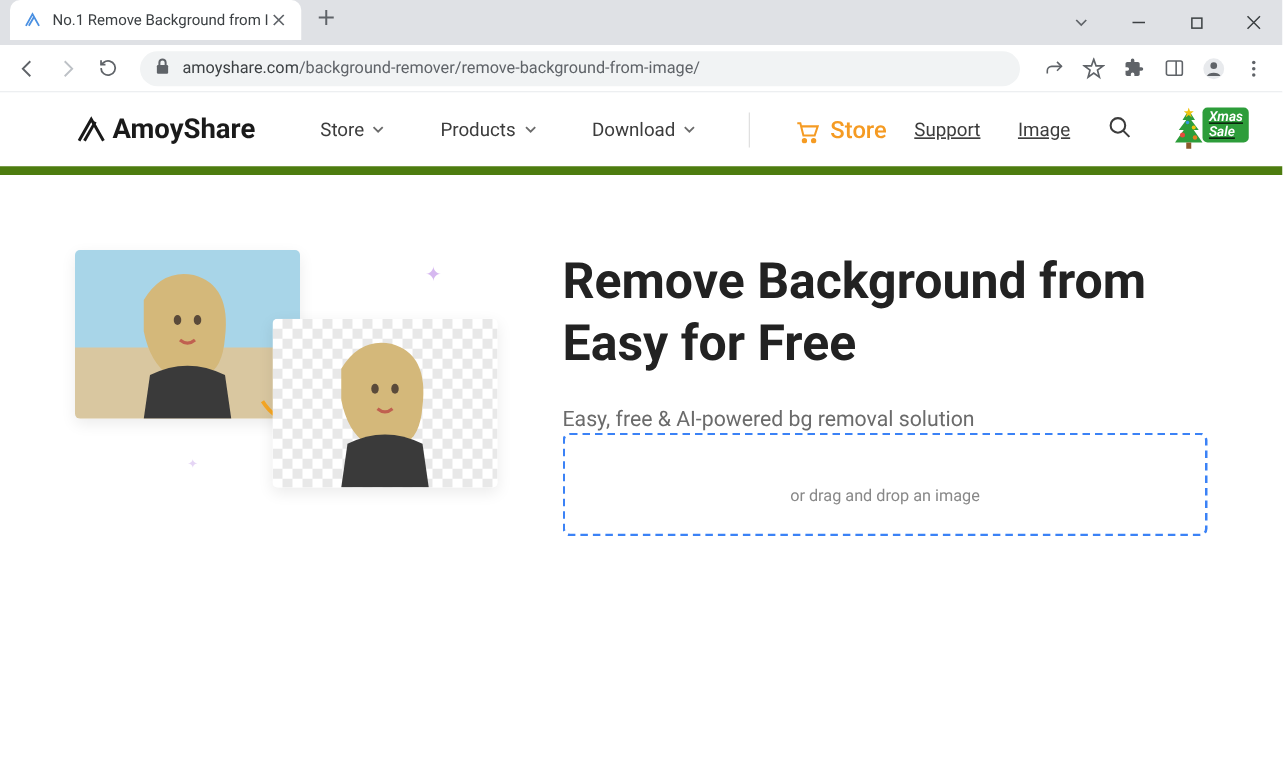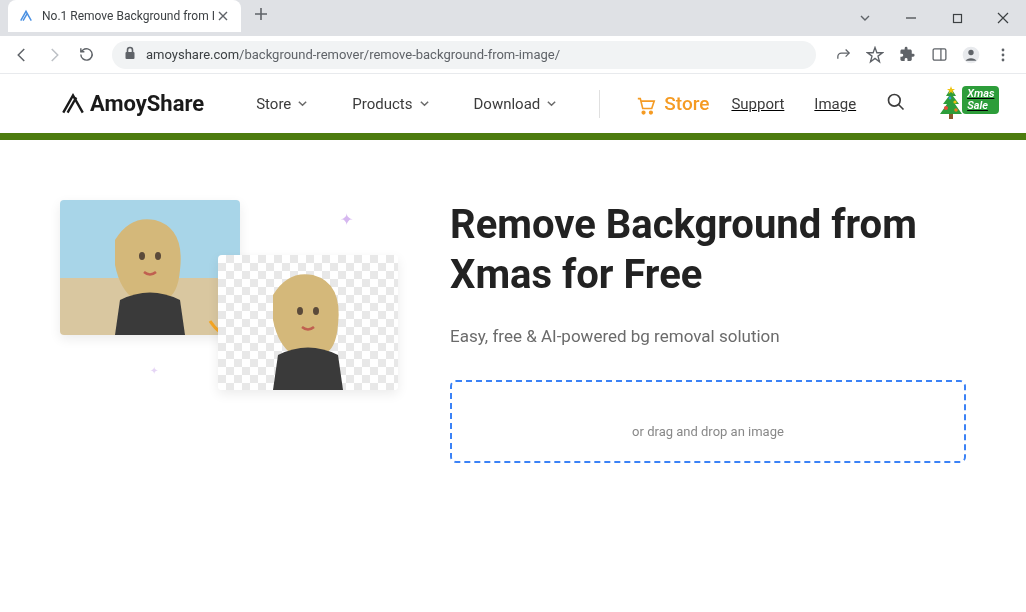--- a/index.html
+++ b/index.html
@@ -49,21 +49,21 @@
 .img-frame.a { left: 0; top: 0; width: 180px; height: 135px; }
 .img-frame.b { left: 158px; top: 55px; width: 180px; height: 135px; background-image: repeating-conic-gradient(#e8e8e8 0% 25%, #fff 0% 50%); background-size: 16px 16px; }
 .arrow-decor { position: absolute; left: 148px; top: 116px; color: #f5a623; }
 .sparkle { position: absolute; color: #d6b8f0; }
 .sparkle.s1 { left: 280px; top: 10px; }
 .sparkle.s2 { left: 90px; top: 165px; font-size: 10px; color: #e5d5f5; }
 .person-svg { width: 100%; height: 100%; display: block; }
 
 .main-col { flex: 1; }
 .headline { font-size: 40px; font-weight: 700; color: #222; line-height: 1.25; margin-bottom: 26px; }
-.subhead { font-size: 17px; color: #6b6b6b; margin-bottom: 34px; }
+.subhead { font-size: 17px; color: #6b6b6b; }
 .dropzone { border: 2px dashed #3b82f6; border-radius: 6px; padding: 26px 20px 22px; text-align: center; }
 .upload-btn { background: #2592ff; color: #fff; border: none; border-radius: 4px; padding: 13px 34px; font-size: 16px; font-weight: 500; cursor: pointer; }
 .drop-hint { margin-top: 16px; font-size: 13px; color: #888; }
 </style>
 </head>
 <body>
 
 <div class="titlebar">
   <div class="tab">
     <span class="favicon">
@@ -257,19 +257,19 @@
         <path d="M60 100 Q90 85 120 100 L125 135 L55 135 Z" fill="#3a3a3a"></path>
         <ellipse cx="82" cy="56" rx="3" ry="4" fill="#5a4a3a"></ellipse>
           <ellipse cx="98" cy="56" rx="3" ry="4" fill="#5a4a3a"></ellipse>
         <path d="M84 72 Q90 77 96 72" stroke="#c06050" stroke-width="2.5" fill="none"></path>
       </svg>
     </div>
     <span class="sparkle s2">✦</span>
   </div>
 
   <div class="main-col">
-    <h1 class="headline">Remove Background from Xmas for Free</h1>
+    <h1 class="headline">Remove Background from Easy for Free</h1>
     <p class="subhead">Easy, free &amp; AI-powered bg removal solution</p>
     <div class="dropzone">
       <div class="drop-hint">or drag and drop an image</div>
     </div>
   </div>
 </div>
 
 </body></html>

